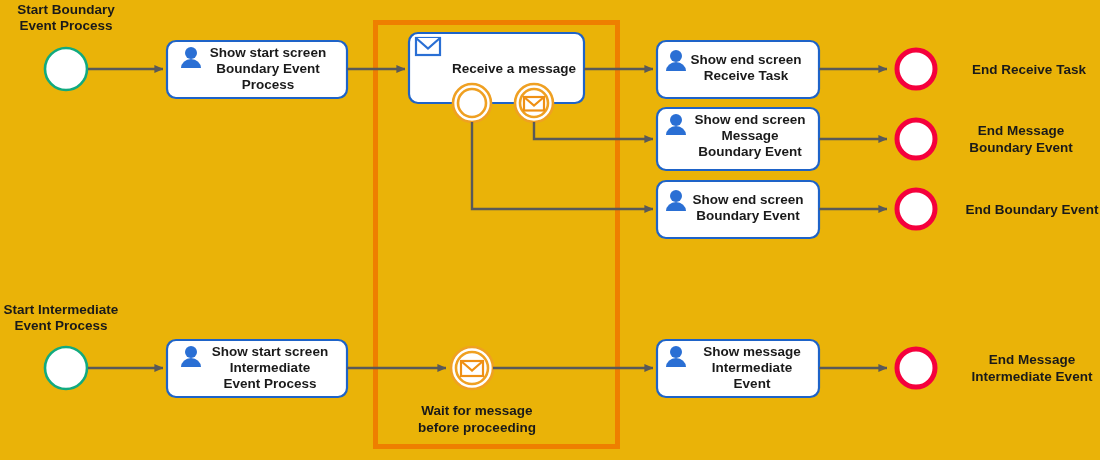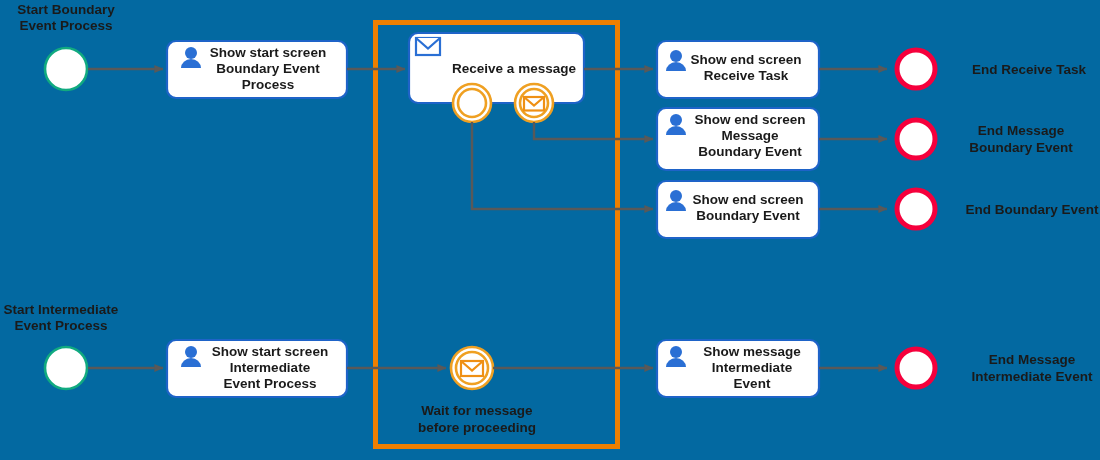--- a/index.html
+++ b/index.html
@@ -4,21 +4,21 @@
 <style>
   html, body {
     margin: 0;
     padding: 0;
     background: #ffffff;
   }
   #diagram-root {
     position: relative;
     width: 1100px;
     height: 460px;
-    background: #0369a1;
+    background: #eab308;
     font-family: "Liberation Sans", sans-serif;
     overflow: hidden;
   }
   svg.bpmn-canvas {
     display: block;
     width: 1100px;
     height: 460px;
   }
   text {
     font-family: "Liberation Sans", sans-serif;

